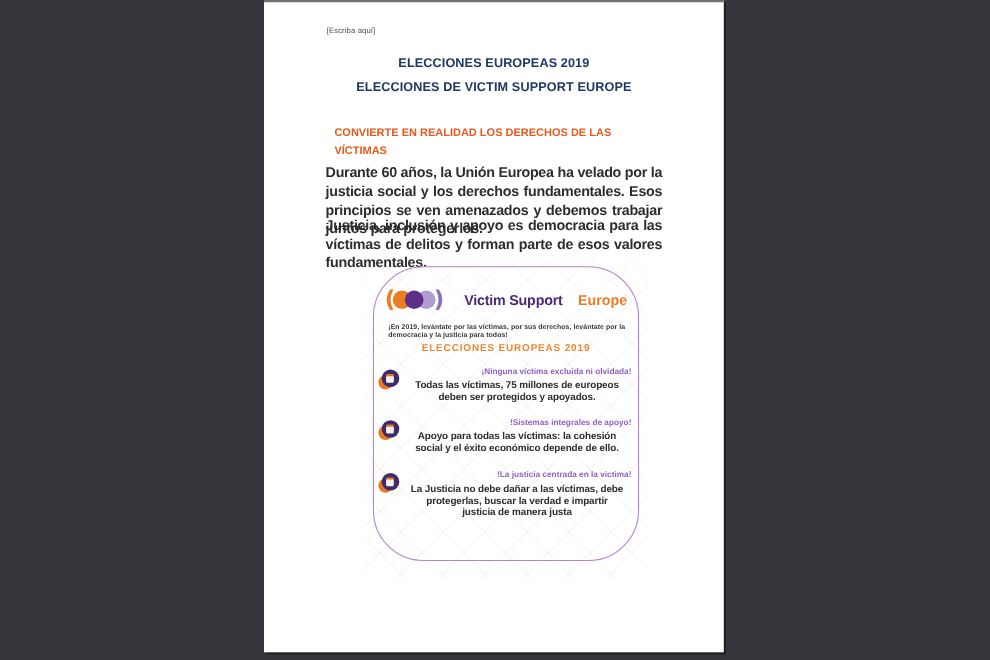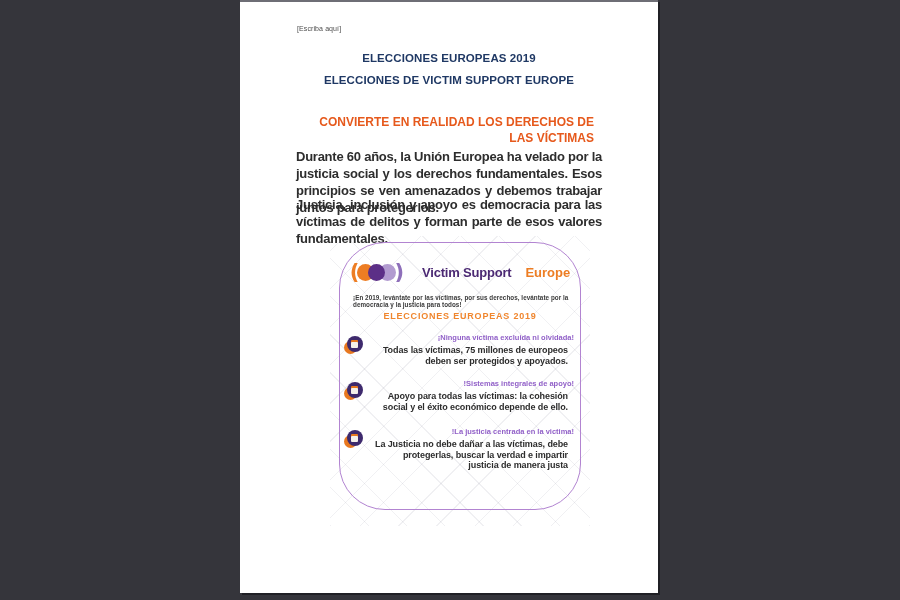--- a/index.html
+++ b/index.html
@@ -27,21 +27,21 @@
 
   .title {
     position:absolute; left:0; width:100%; text-align:center;
     font-size:11.5px; font-weight:bold; color:#1f3864; letter-spacing:.1px;
   }
   .t1 { top:50px; }
   .t2 { top:72px; }
 
   .sec-heading {
     position:absolute; left:64px; top:112px; width:290px;
-    text-align:right; font-size:12px; font-weight:bold;
+    text-align:left; font-size:10px; font-weight:bold;
     color:#e6591c; line-height:16px;
   }
 
   .para {
     position:absolute; left:56px; width:306px;
     font-size:13px; font-weight:bold; color:#2d2d2d;
     letter-spacing:-.25px; line-height:17px;
     text-align:justify;
   }
   .p1 { top:146px; }
@@ -94,21 +94,21 @@
   .item { position:absolute; left:0; width:100%; }
   .i1 { top:90px; }
   .i2 { top:136px; }
   .i3 { top:184px; }
 
   .item-title {
     margin:0 6px 0 30px; text-align:right;
     font-size:7.5px; font-weight:bold; color:#9160c8;
   }
   .item-body {
-    margin:3px 12px 0 32px; text-align:right;
+    margin:3px 12px 0 32px; text-align:center;
     font-size:9px; font-weight:bold; color:#2d2d2d; line-height:10.5px;
     letter-spacing:-.1px;
   }
 
   
   .badge { position:absolute; left:4px; top:3px; width:19px; height:19px; }
   .badge i { position:absolute; display:block; }
   .badge .b-or { left:0; bottom:1px; width:13px; height:13px; border-radius:50%; background:#e8781f; }
   .badge .b-pu { right:0; top:0; width:16px; height:16px; border-radius:50%; background:#3e2a6d; }
   .badge .b-wh { right:5px; top:6px; width:7px; height:6px; background:#f4f0ea; border-radius:1px;

